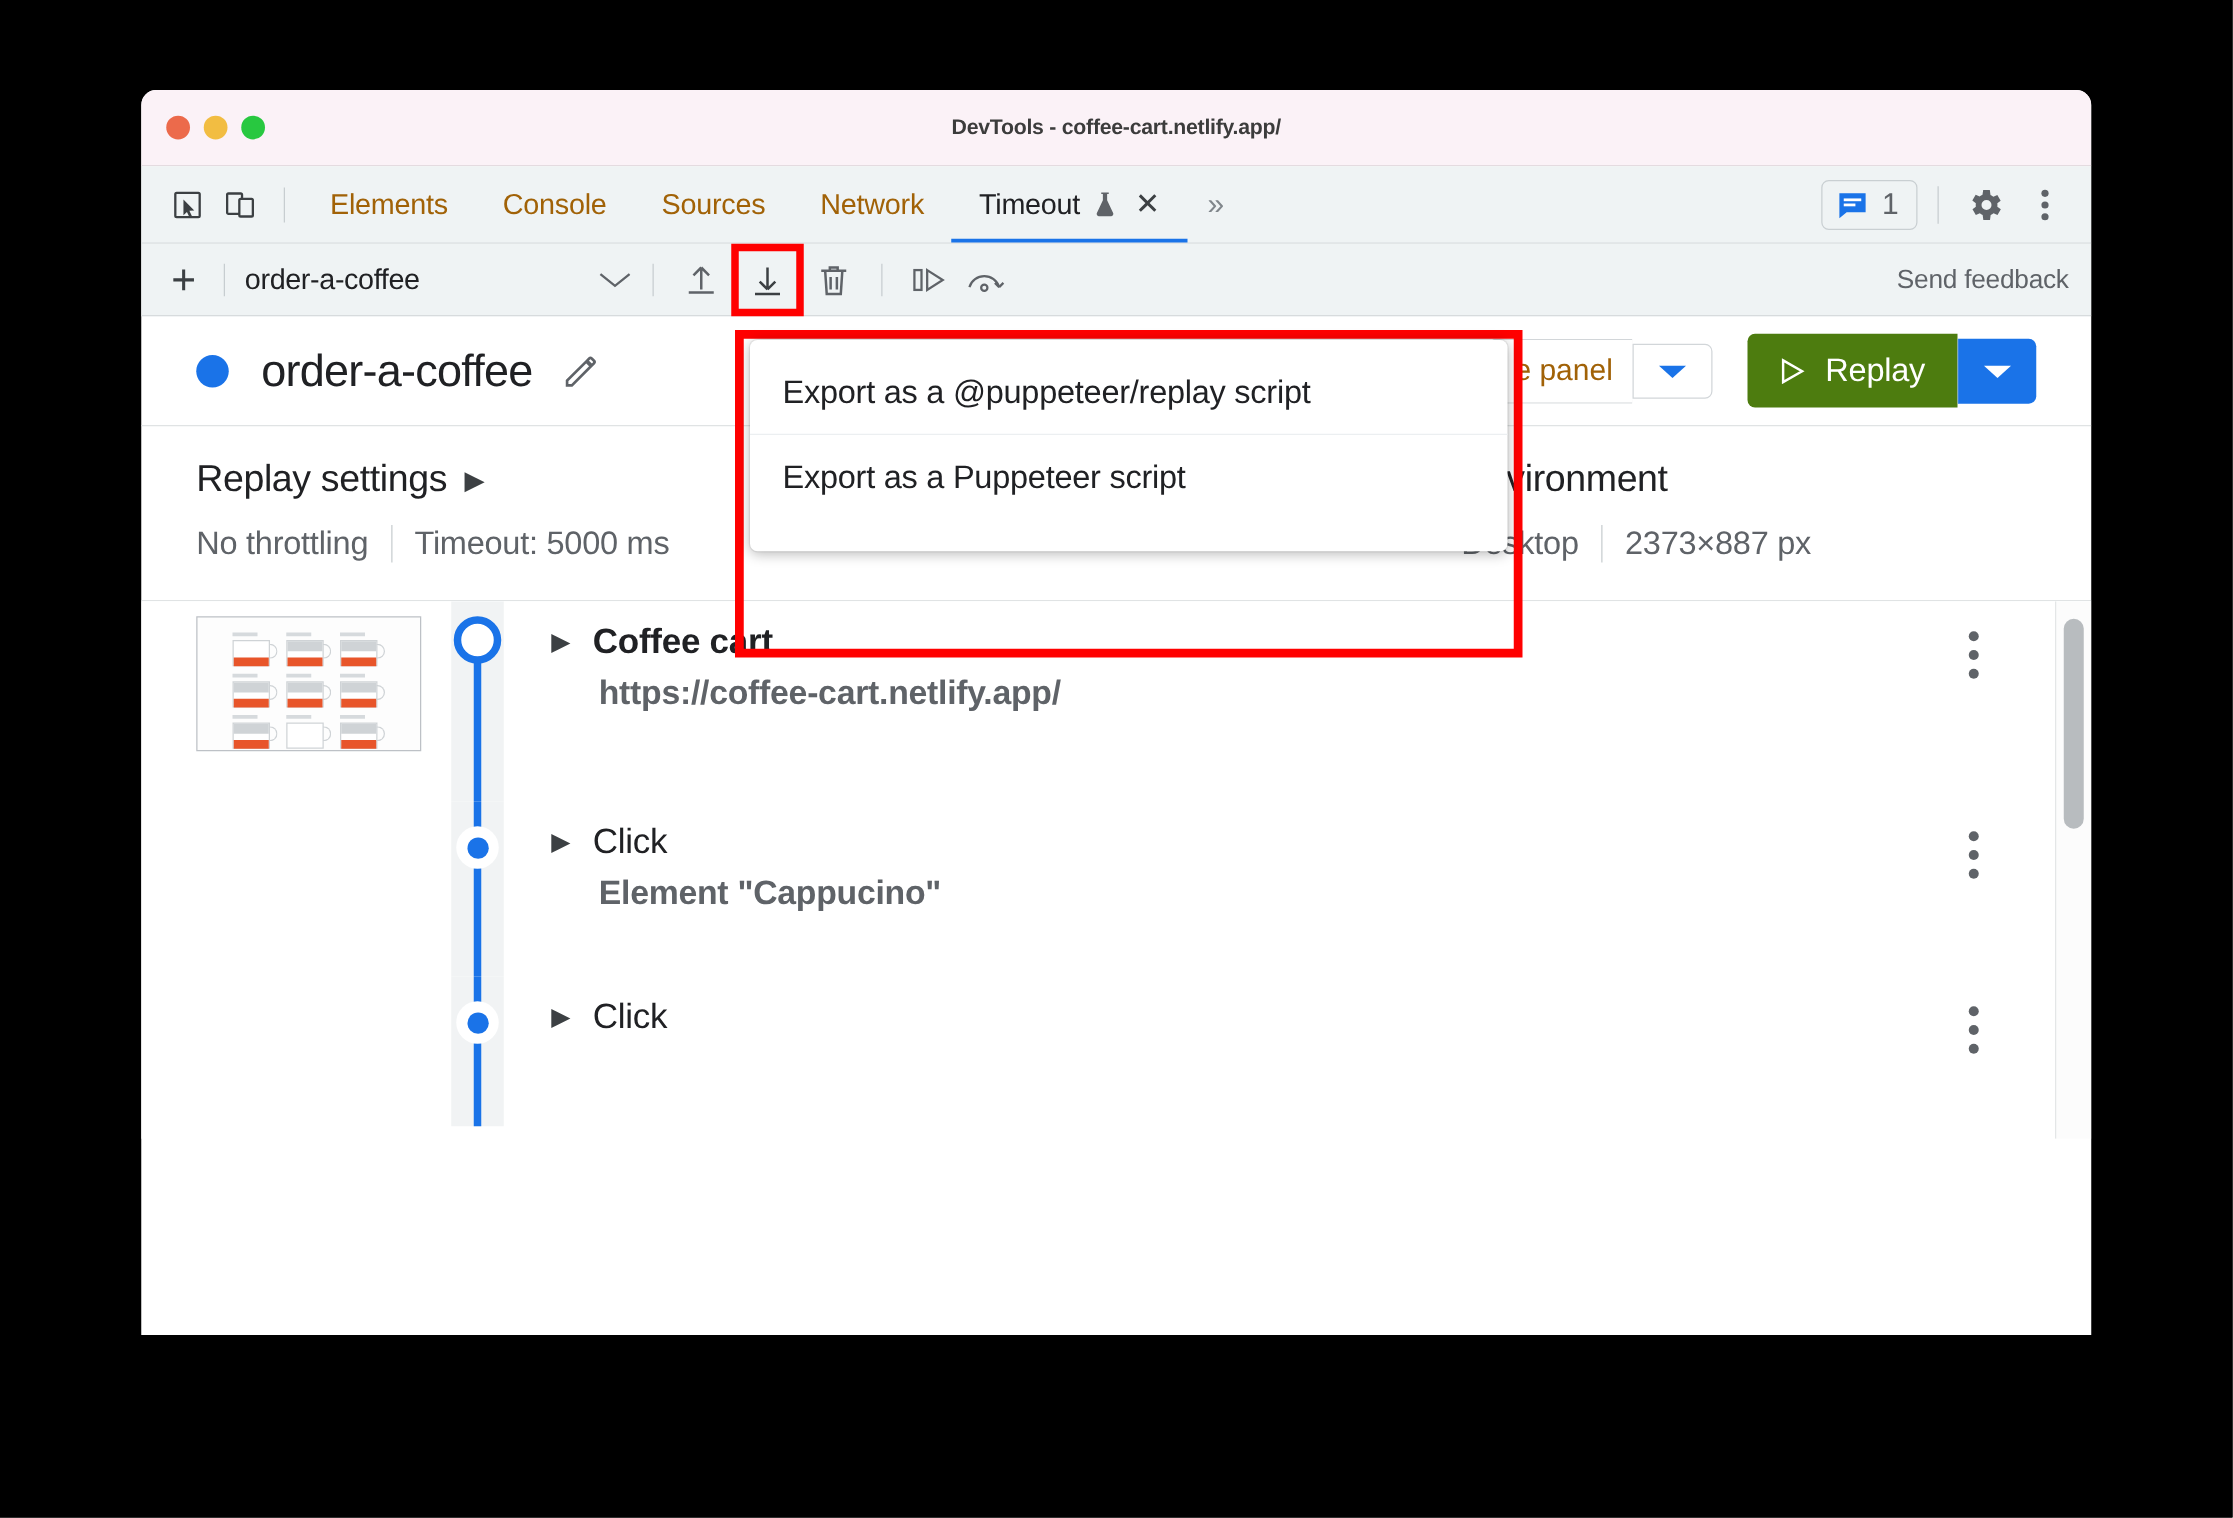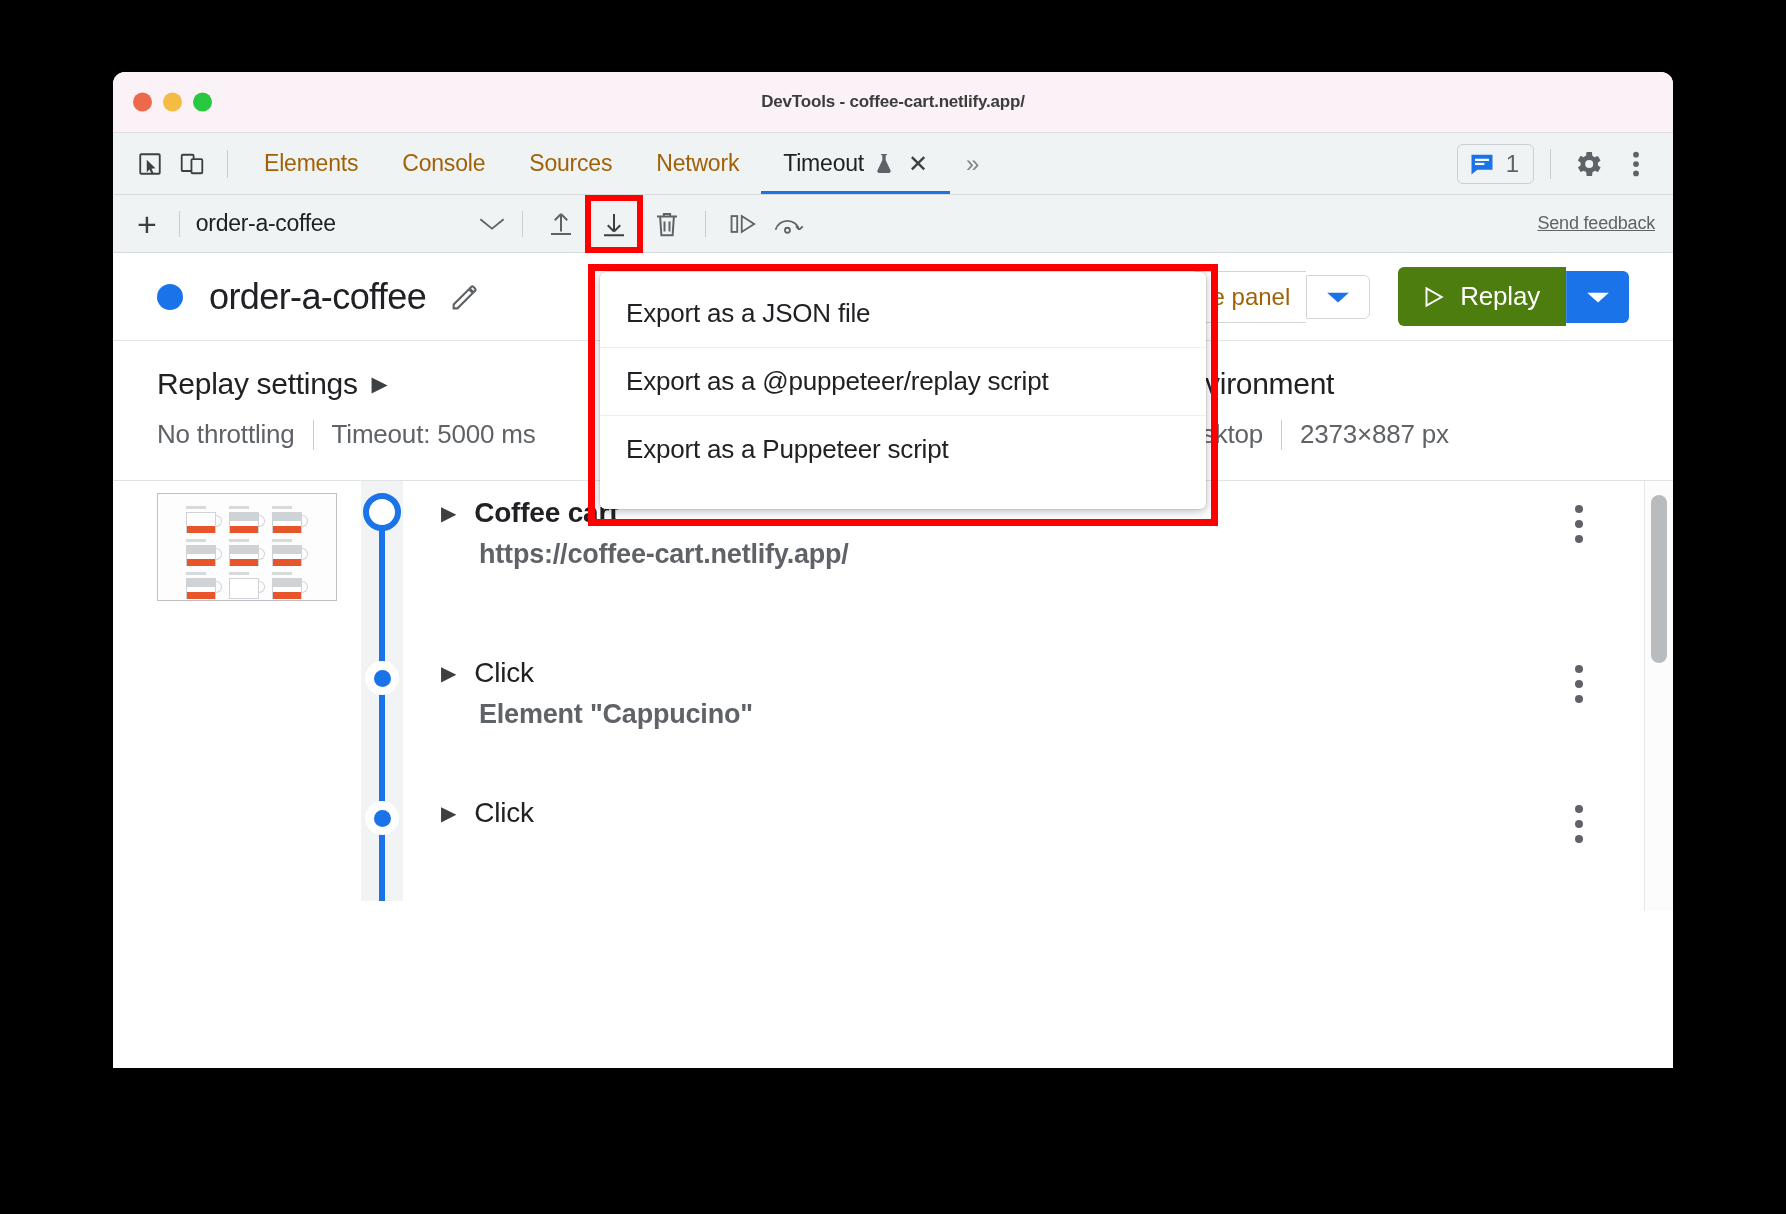--- a/index.html
+++ b/index.html
@@ -101,22 +101,22 @@
   .rec-select .name { font-size: 23px; color: #202124; letter-spacing: -0.3px; }
   .rec-select .caret { margin-left: auto; color: #5f6368; font-size: 16px; }
   .ticon { width: 44px; height: 44px; display:flex; align-items:center; justify-content:center; cursor:pointer; }
   .export-hl {
     border: 6px solid #ff0000;
     width: 58px; height: 58px; box-sizing: border-box;
     display: flex; align-items: center; justify-content: center;
     margin: 0 2px;
   }
   .send-feedback {
-    margin-left: auto; font-size: 18px; color: #5f6368;
-    text-decoration: underline; cursor: pointer; letter-spacing: -0.2px;
+    margin-left: auto; font-size: 21px; color: #5f6368;
+    cursor: pointer; letter-spacing: -0.2px;
   }
 
   
   .rec-header {
     position: relative; height: 88px;
     display: flex; align-items: center; padding: 0 44px;
     border-bottom: 1px solid #e0e3e4;
     box-sizing: border-box;
   }
   .blue-dot { width: 26px; height: 26px; border-radius: 50%; background: #1a73e8; }
@@ -584,18 +584,17 @@
       </div>
 
       <div class="sb-track">
         <div class="sb-thumb"></div>
       </div>
     </div>
 
   </div>
 
   <div class="export-menu">
-    <div class="menu-item">Export as a JSON file</div>
     <div class="menu-item">Export as a @puppeteer/replay script</div>
     <div class="menu-item">Export as a Puppeteer script</div>
   </div>
   <div class="export-menu-hl"></div>
 </div>
 
 </body></html>

